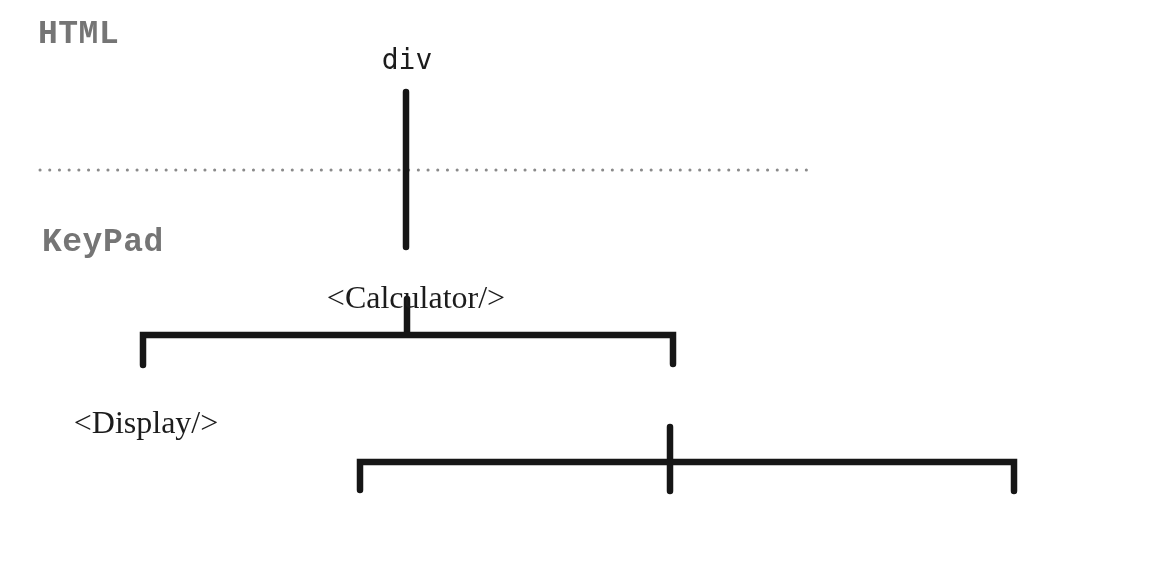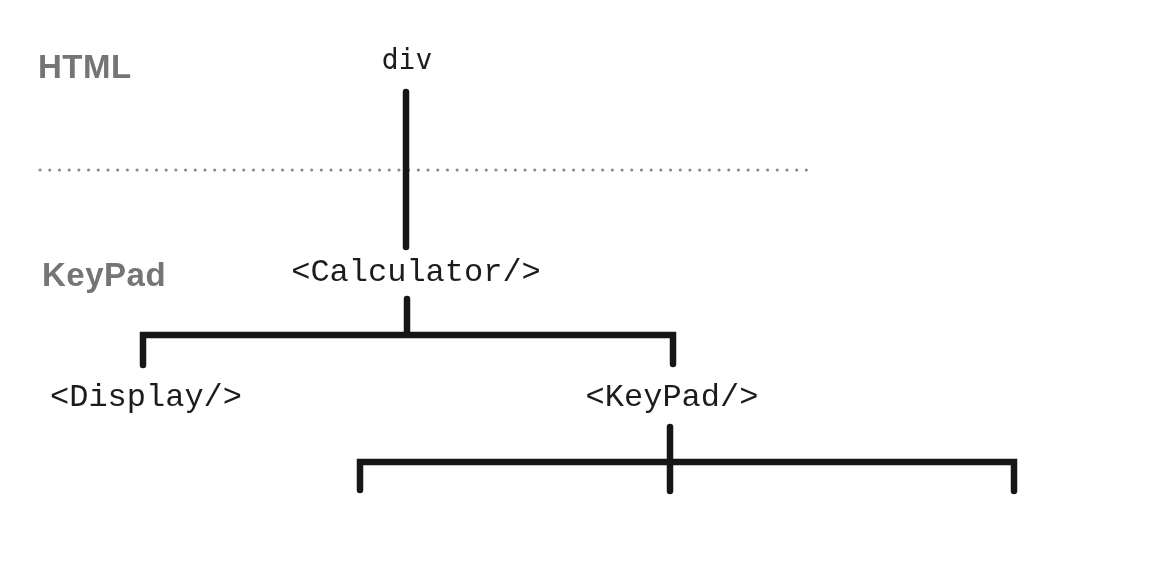--- a/index.html
+++ b/index.html
@@ -31,37 +31,37 @@
   }
   .divider-line {
     fill: none;
     stroke: var(--dots, #8a8a8a);
     stroke-width: 3;
     stroke-linecap: round;
     stroke-dasharray: 0.1 9.6;
   }
   .section-label {
     position: absolute;
-    font-family: Liberation Sans, sans-serif;
+    font-family: Liberation Mono, monospace;
     font-weight: bold;
     font-size: 33px;
     line-height: 33px;
     letter-spacing: 0.5px;
     color: var(--section-label, #757575);
     white-space: nowrap;
-    margin-top: 32px;
   }
   .code {
     position: absolute;
     transform: translateX(-50%);
-    font-family: Liberation Mono, monospace;
+    font-family: Liberation Serif, serif;
     font-size: 32px;
     line-height: 34px;
     color: var(--code-text, #1c1c1c);
     white-space: nowrap;
+    margin-top: 24px;
   }
   .root-tag {
     position: absolute;
     transform: translateX(-50%);
     font-family: "DejaVu Sans Mono", monospace;
     font-size: 28px;
     line-height: 30px;
     color: var(--code-text, #1c1c1c);
     white-space: nowrap;
   }
@@ -99,18 +99,17 @@
   <div class="section-label" id="label-html">HTML</div>
 
   <div class="section-label" id="label-react">KeyPad</div>
 
   <div class="root-tag" id="node-root">div</div>
 
   <div class="code" id="node-calculator">&lt;Calculator/&gt;</div>
 
   <div class="code" id="node-display">&lt;Display/&gt;</div>
 
-  <div class="code" id="node-keypad">&lt;KeyPad/&gt;</div>
 
 
 
 
 </div>
 
 </body></html>

